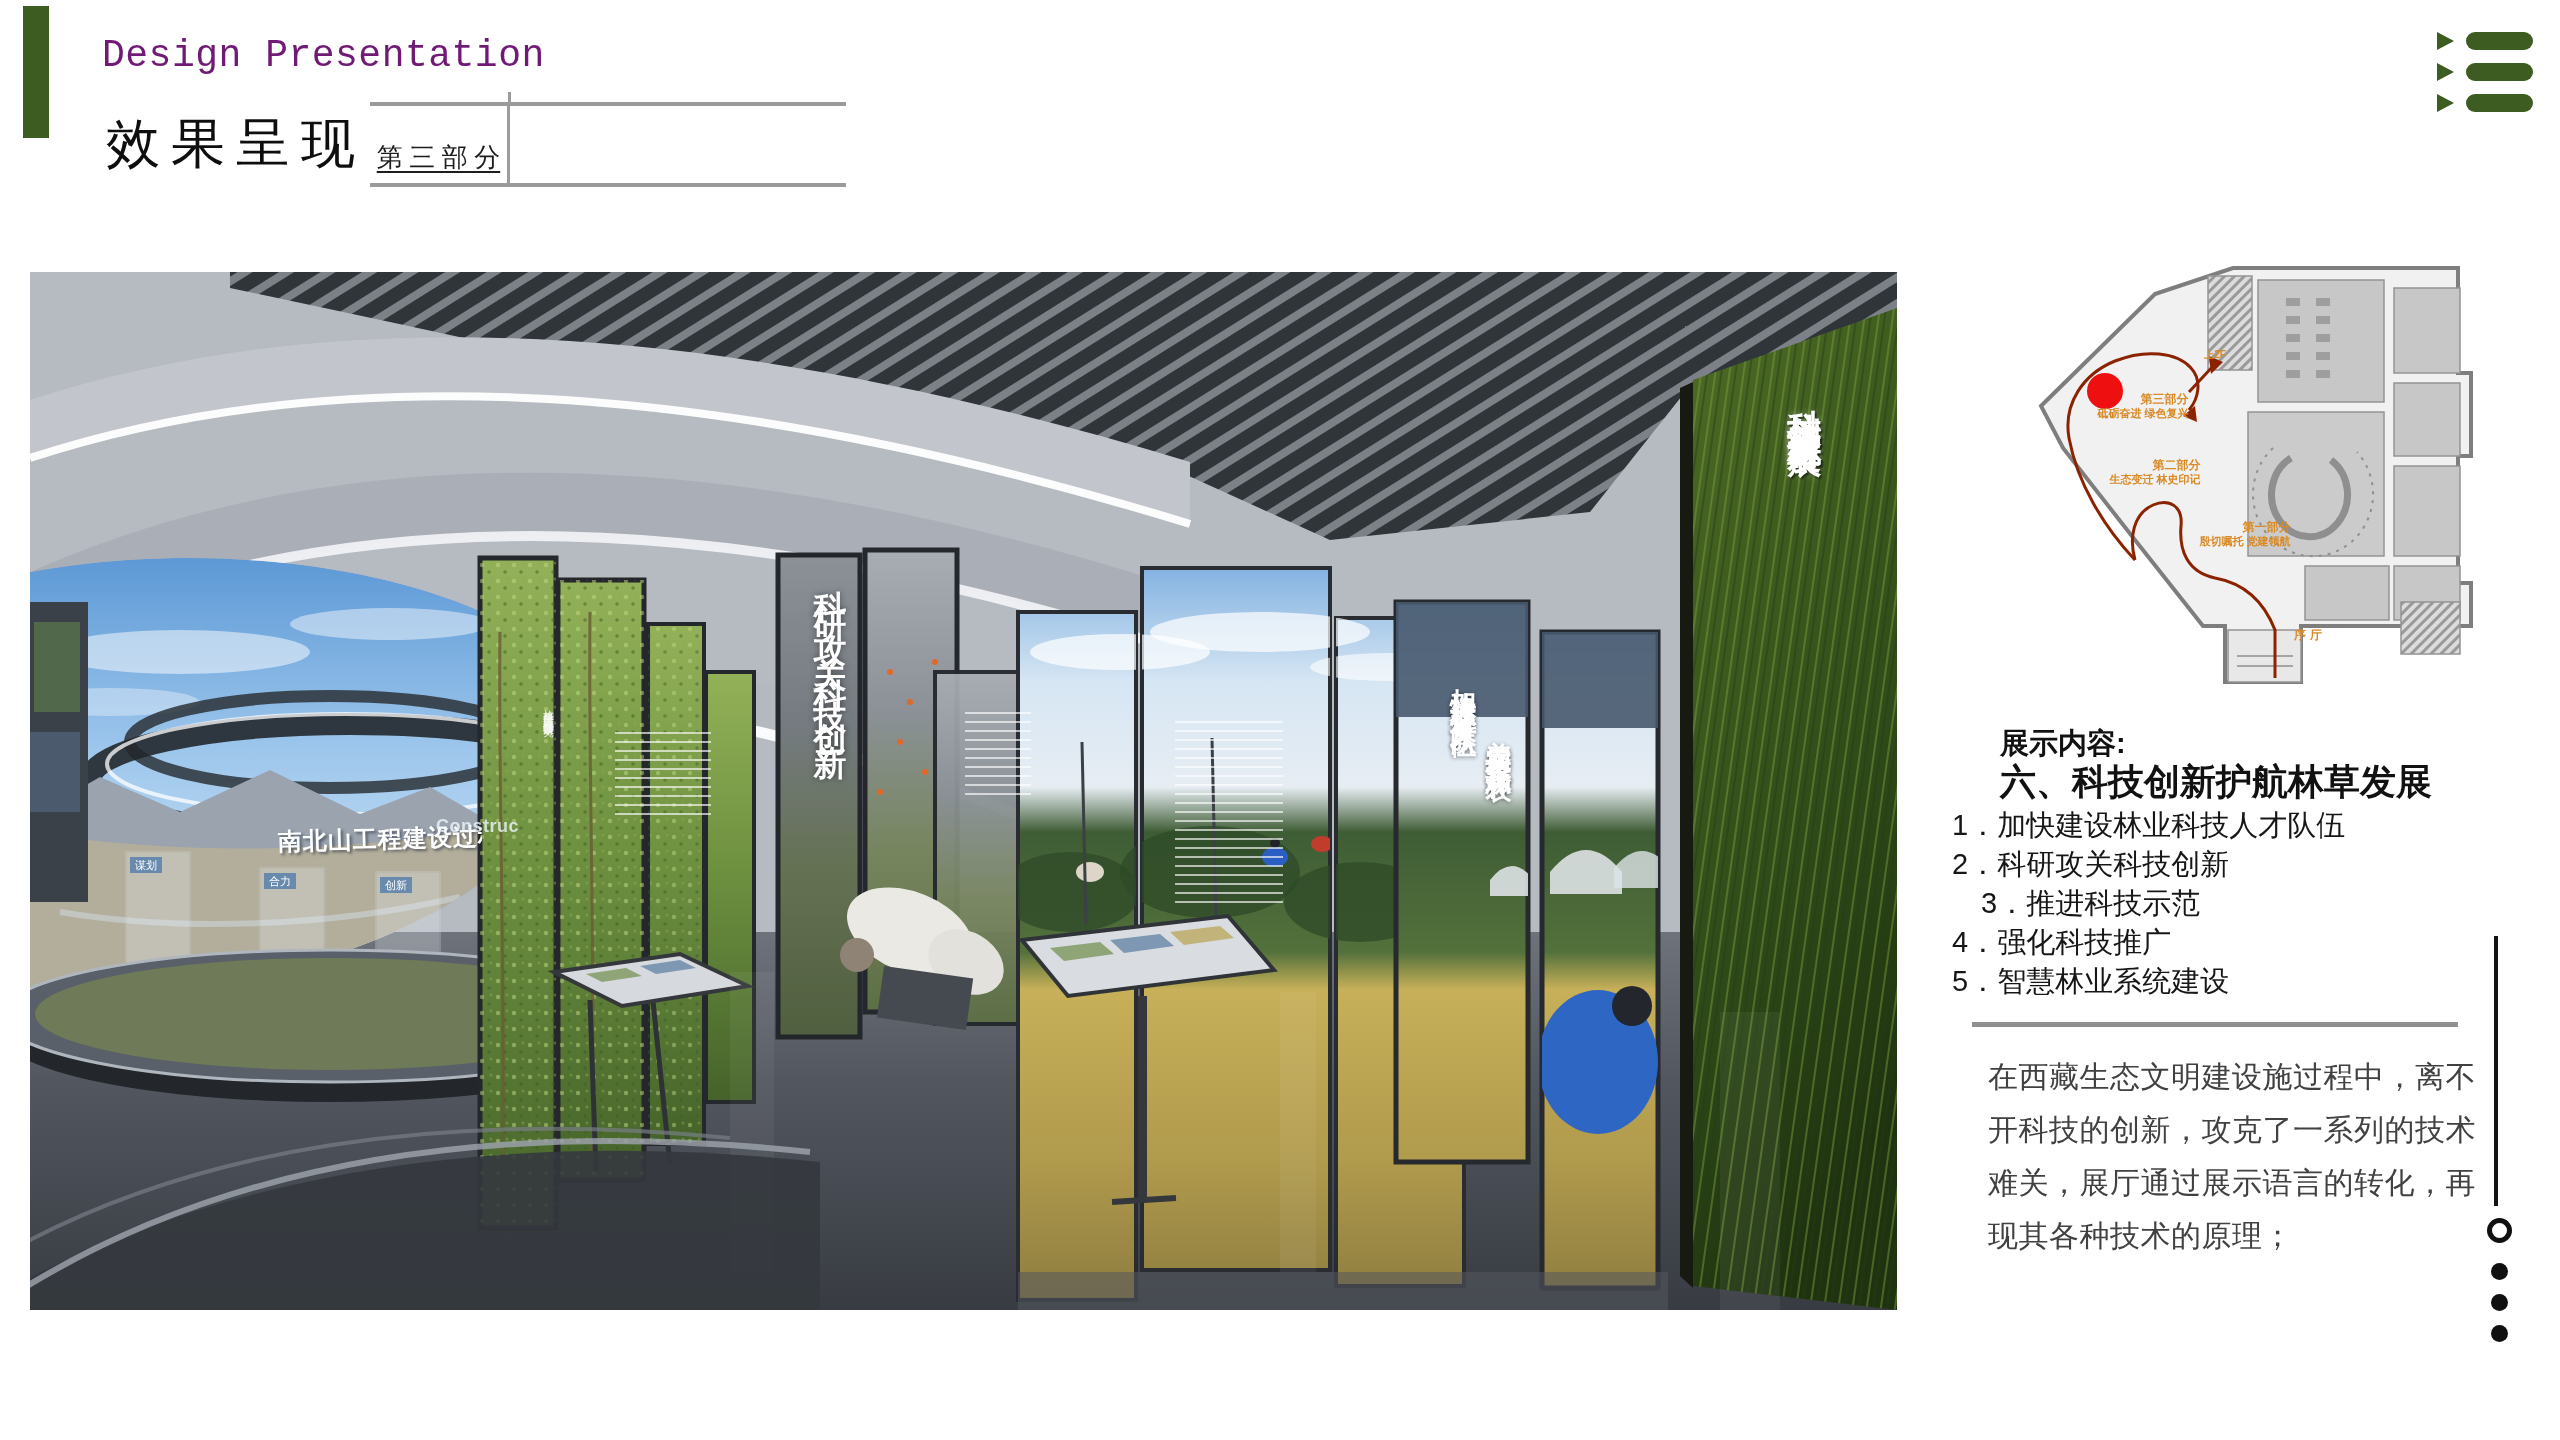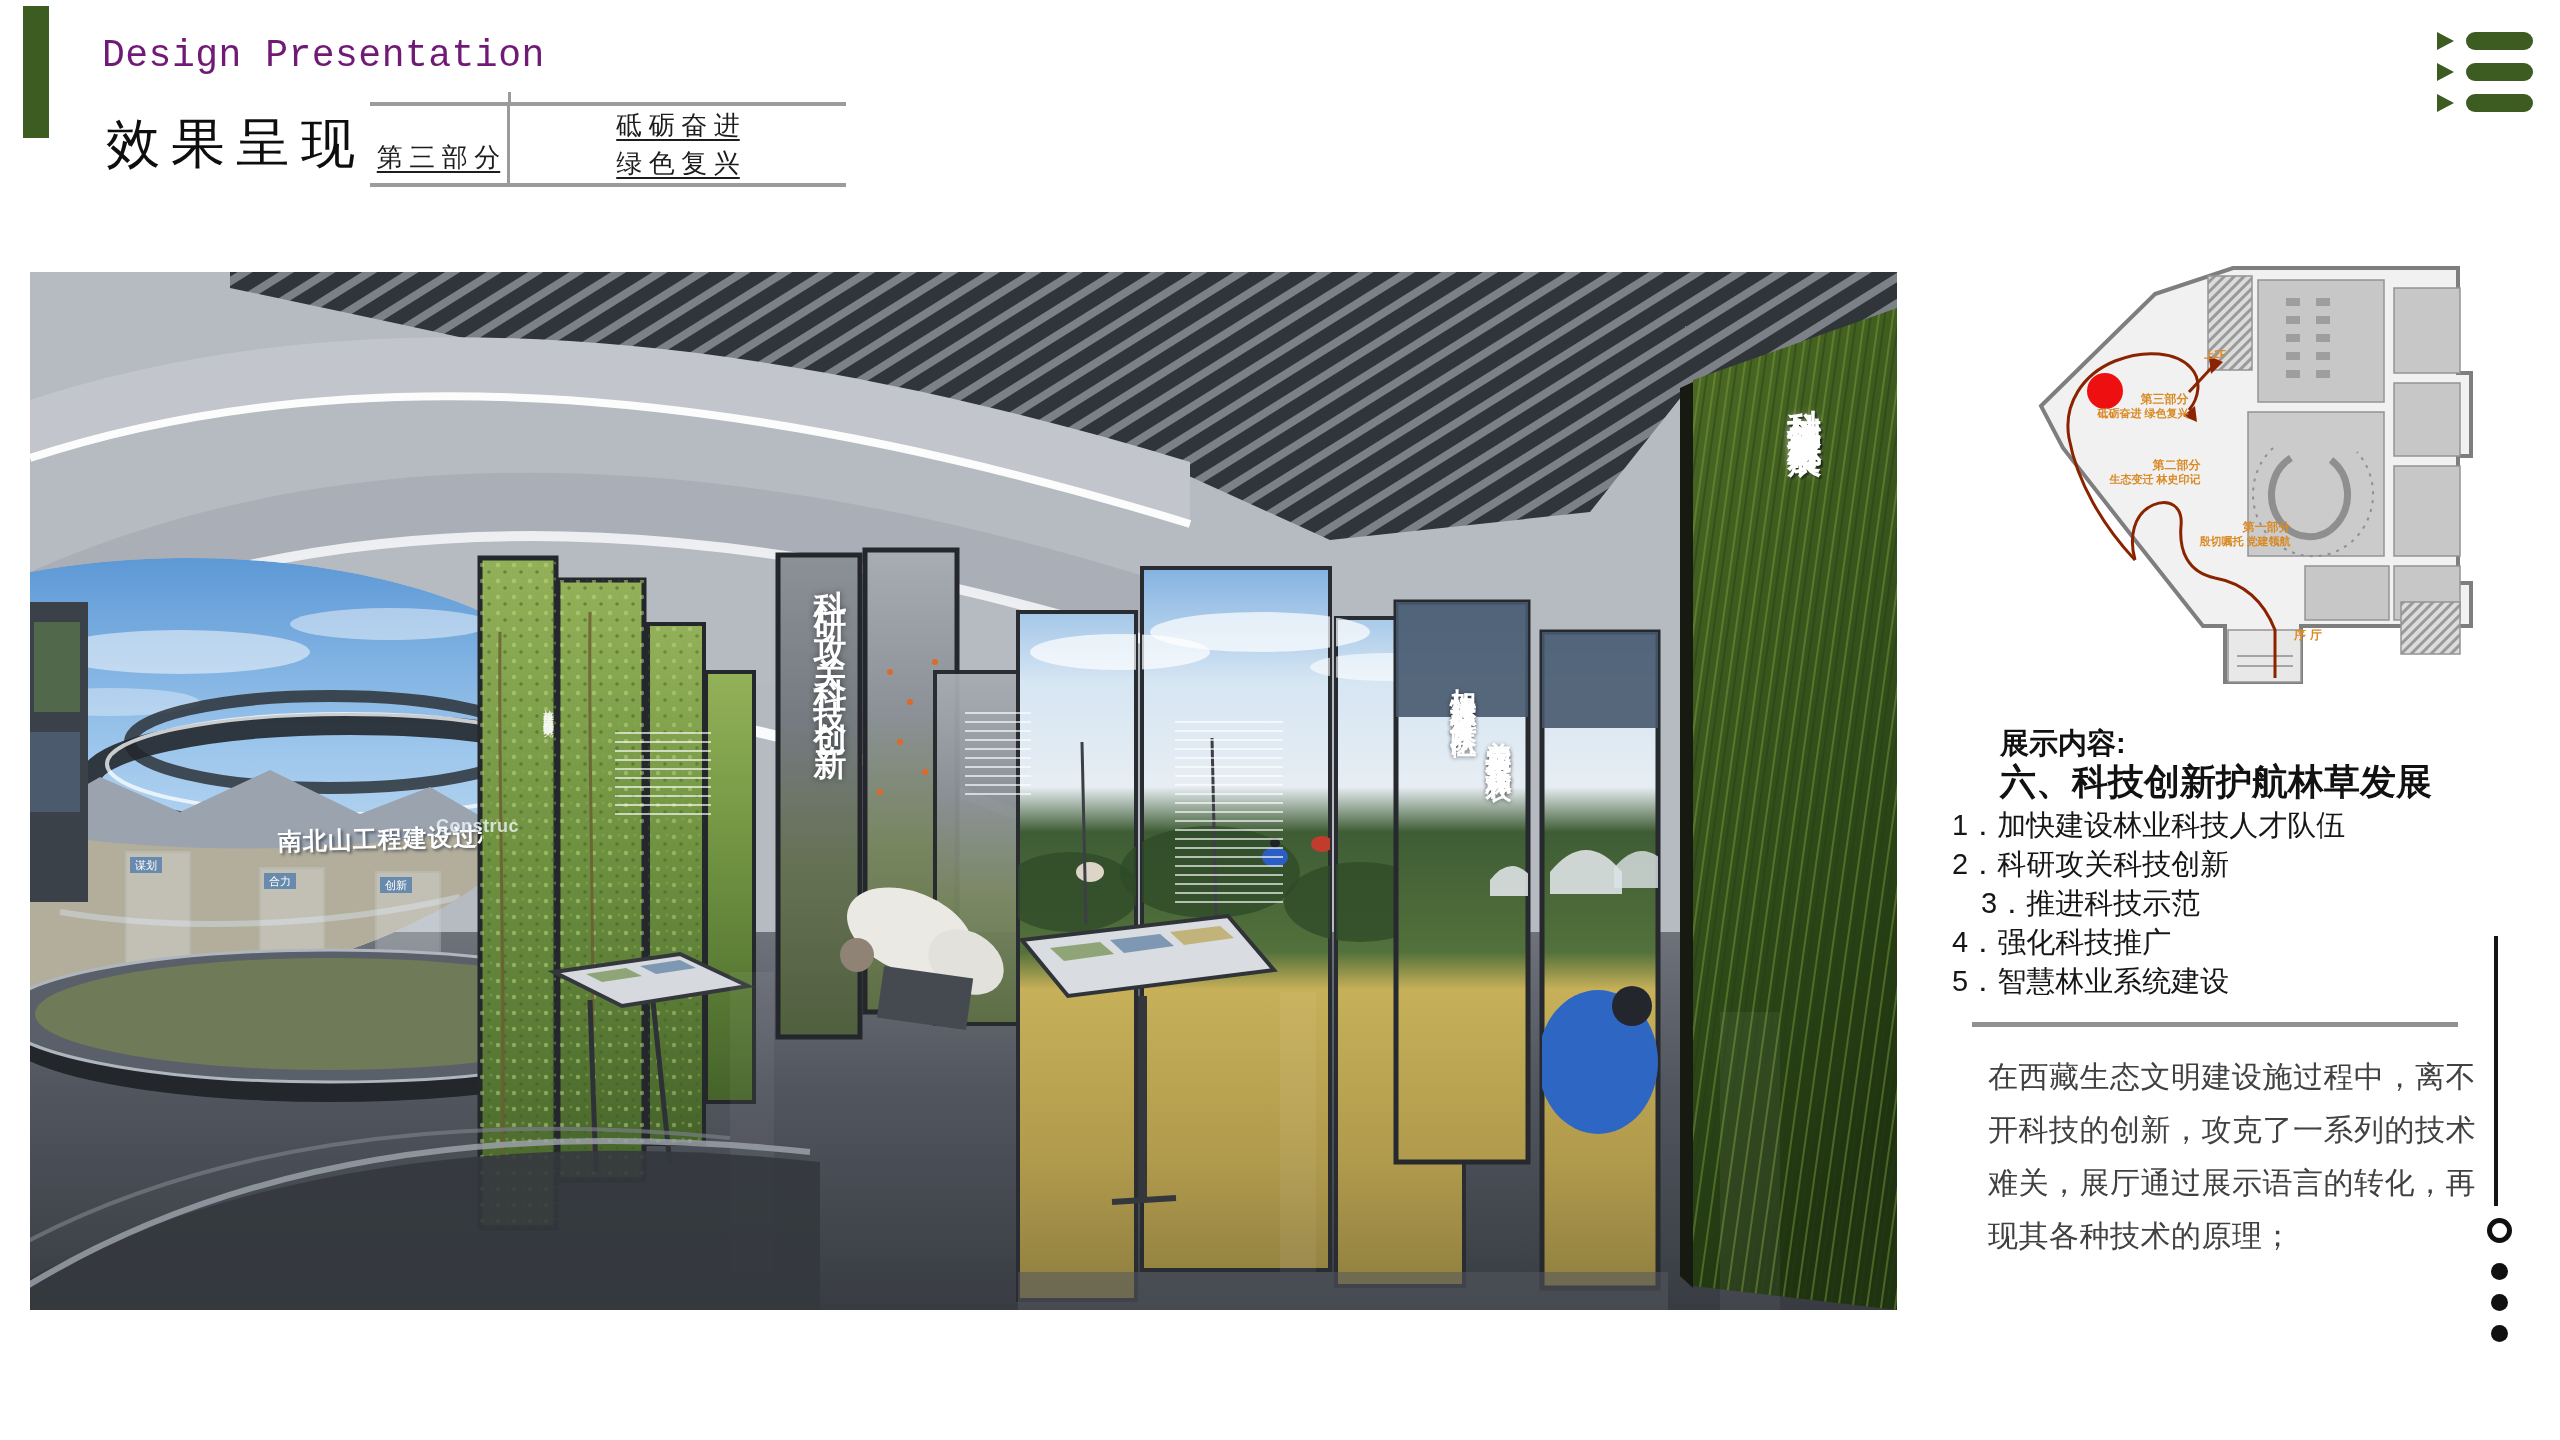--- a/index.html
+++ b/index.html
@@ -60,24 +60,20 @@
 </head>
 <body>
 
 <div class="abs accent-bar"></div>
 <div class="abs title-en">Design Presentation</div>
 <div class="abs title-zh">效果呈现</div>
 <div class="abs part-tick"></div>
 <div class="abs part-table">
   <div class="part-left">
     <span class="part-txt">第 三 部 分</span>
-  </div>
-  <div class="part-right">
-    <span class="part-txt">砥 砺 奋 进</span>
-    <span class="part-txt">绿 色 复 兴</span>
   </div>
 </div>
 <div class="abs toc-icon">
   <div class="toc-row">
       <div class="toc-tri"></div>
       <div class="toc-bar"></div>
     </div>
   <div class="toc-row">
       <div class="toc-tri"></div>
       <div class="toc-bar"></div>

